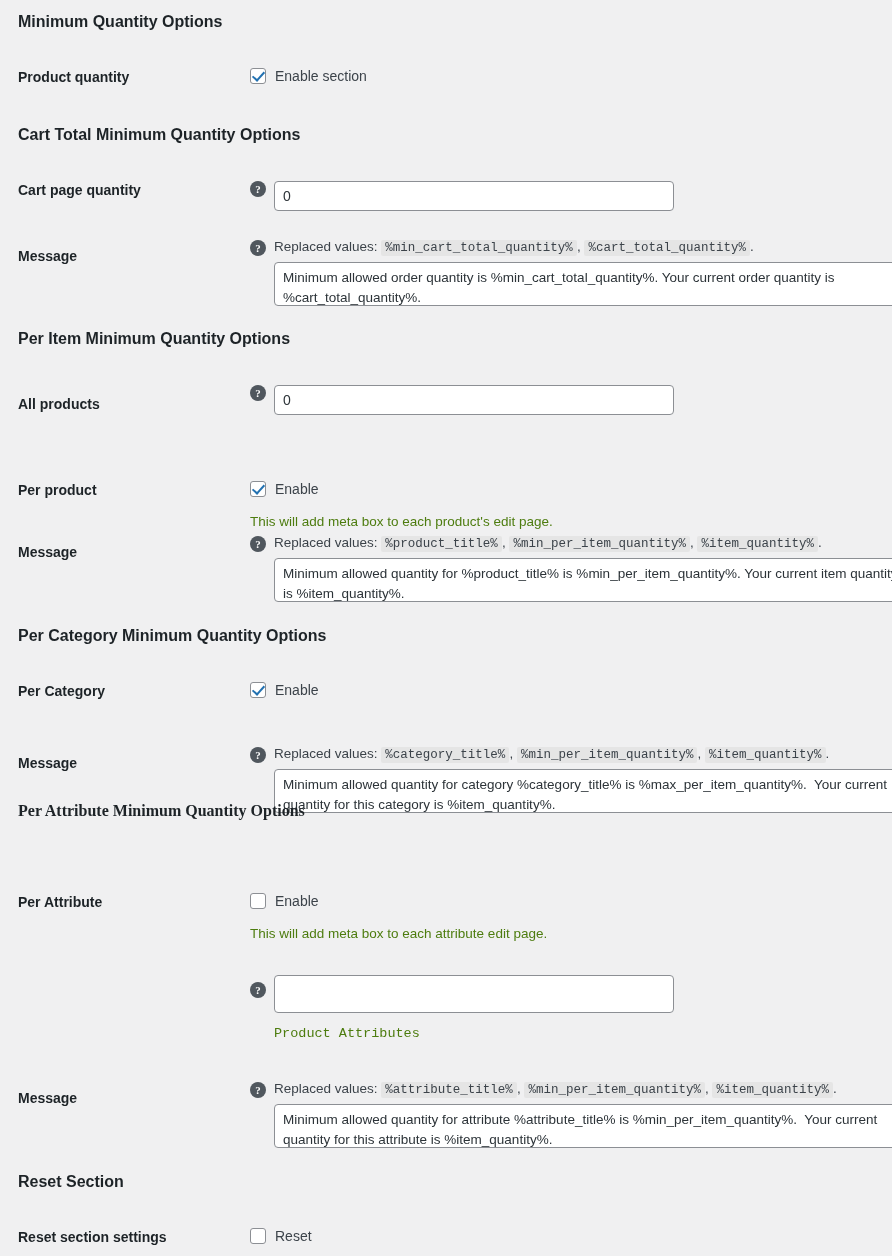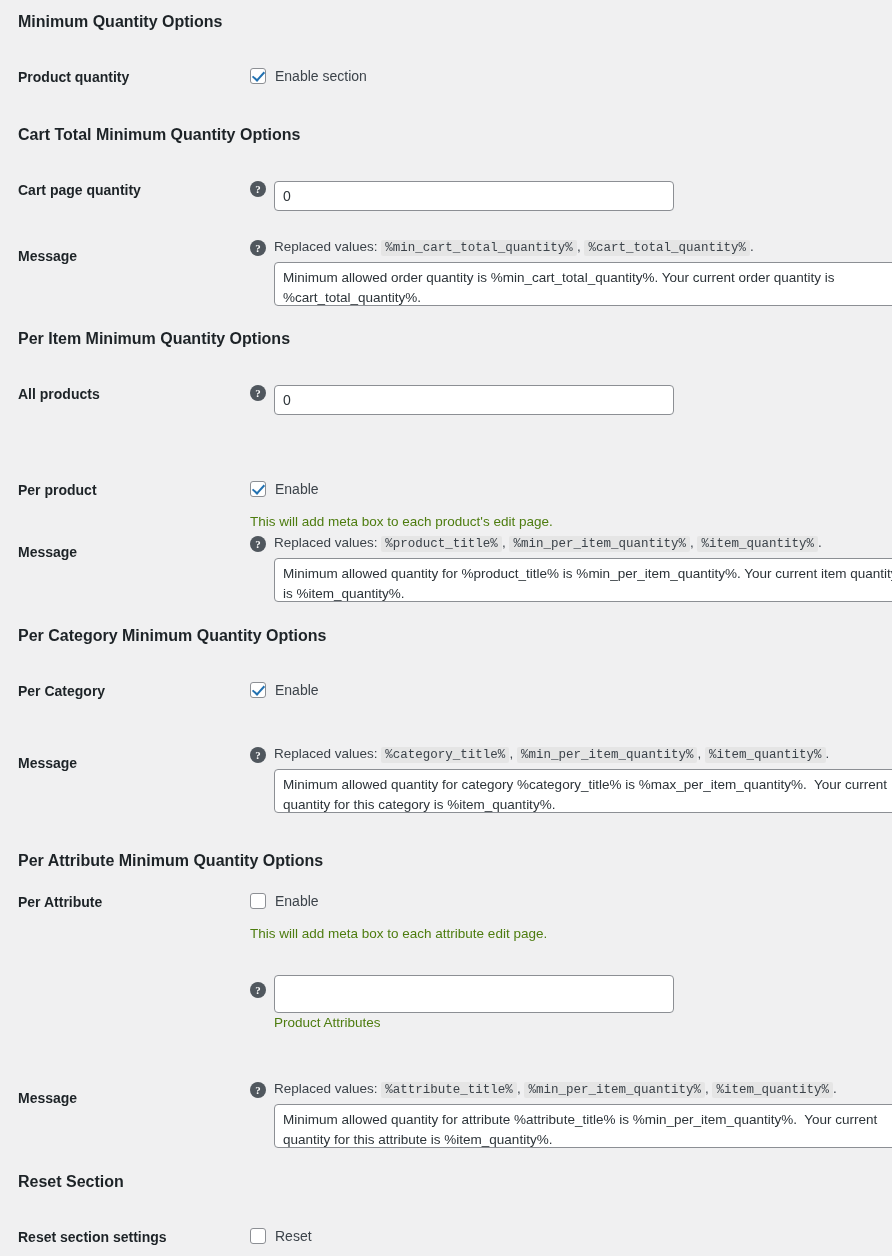--- a/index.html
+++ b/index.html
@@ -213,21 +213,21 @@
         </div>
         <textarea class="textarea-input" rows="2" style="">Minimum allowed order quantity is %min_cart_total_quantity%. Your current order quantity is %cart_total_quantity%.</textarea>
       </div>
     </div>
   </div>
 
   <div style="position:absolute; left:18px; top:329px;">
     <h2 class="section-heading">Per Item Minimum Quantity Options</h2>
   </div>
 
-  <div class="row" style="position:absolute; left:18px; top:385px; width:860px;">
+  <div class="row" style="position:absolute; left:18px; top:385px; width:860px;align-items:flex-end;">
     <div class="row-label">All products</div>
     <div class="row-field">
       <span class="help-tip">?</span>
       <input class="text-input" type="text" value="0" style="">
     </div>
   </div>
 
   <div class="row" style="position:absolute; left:18px; top:445px; width:860px;margin-top:36px;">
     <div class="row-label">Per product</div>
     <div class="row-field" style="flex-direction:column;">
@@ -278,42 +278,42 @@
           <span class="replaced-label">Replaced values:</span>
           <code class="token">%category_title%</code><span class="comma">,</span>
           <code class="token">%min_per_item_quantity%</code><span class="comma">,</span>
           <code class="token">%item_quantity%</code><span class="comma">.</span>
         </div>
         <textarea class="textarea-input" rows="2" style="">Minimum allowed quantity for category %category_title% is %max_per_item_quantity%.  Your current quantity for this category is %item_quantity%.</textarea>
       </div>
     </div>
   </div>
 
-  <div style="position:absolute; left:18px; top:851px;">
+  <div style="position:absolute; left:18px; top:801px;font-family:Liberation Serif, serif;">
     <h2 class="section-heading">Per Attribute Minimum Quantity Options</h2>
   </div>
 
   <div class="row" style="position:absolute; left:18px; top:893px; width:860px;">
     <div class="row-label">Per Attribute</div>
     <div class="row-field" style="flex-direction:column;">
       <label class="cb-wrap">
         <span class="cb"></span>
         <span class="cb-label">Enable</span>
       </label>
       <div class="description" style="margin-top:15px;">This will add meta box to each attribute edit page.</div>
     </div>
   </div>
 
   <div class="row" style="position:absolute; left:18px; top:975px; width:860px;">
     <div class="row-label"></div>
     <div class="row-field">
       <span class="help-tip" style="margin-top:7px;">?</span>
       <div class="field-col">
         <input class="text-input" style="height: 38px;" type="text" value="">
-        <div class="description" style="">Product Attributes</div>
+        <div class="description" style="margin-top:11px;font-family:Liberation Mono, monospace;">Product Attributes</div>
       </div>
     </div>
   </div>
 
   <div class="row" style="position:absolute; left:18px; top:1080px; width:860px;">
     <div class="row-label" style="padding-top:9px;">Message</div>
     <div class="row-field">
       <span class="help-tip" style="margin-top:2px;">?</span>
       <div class="field-col">
         <div class="replaced-line">

